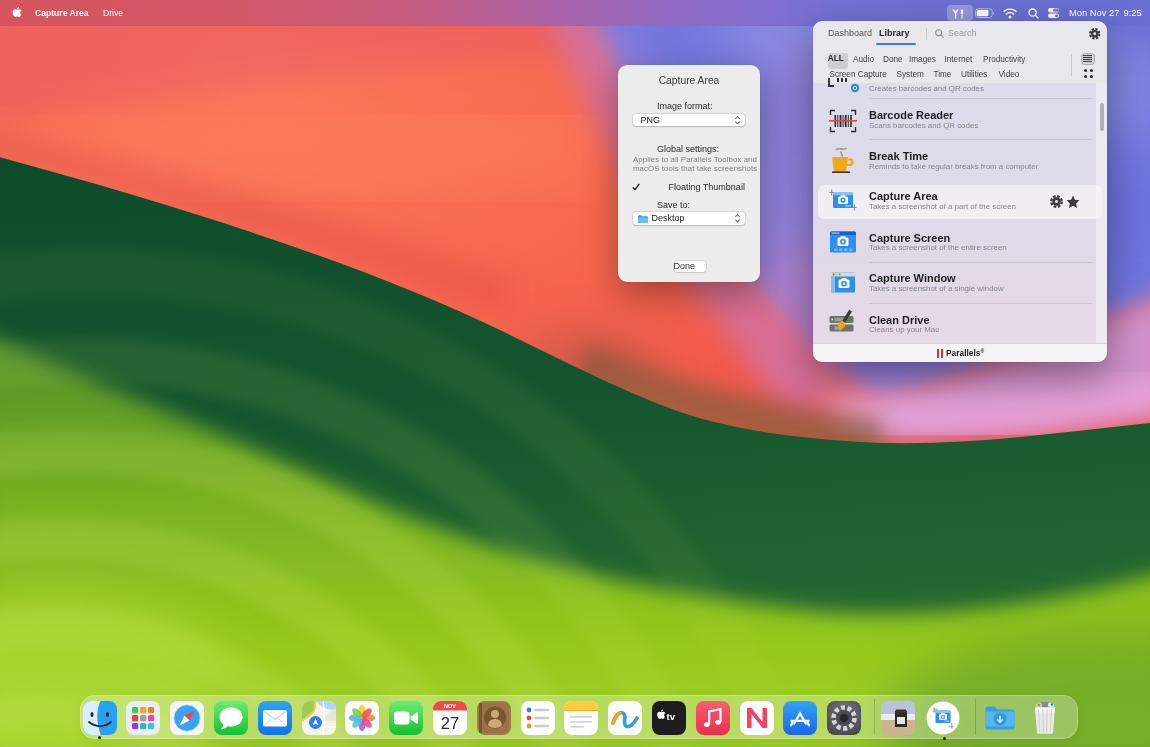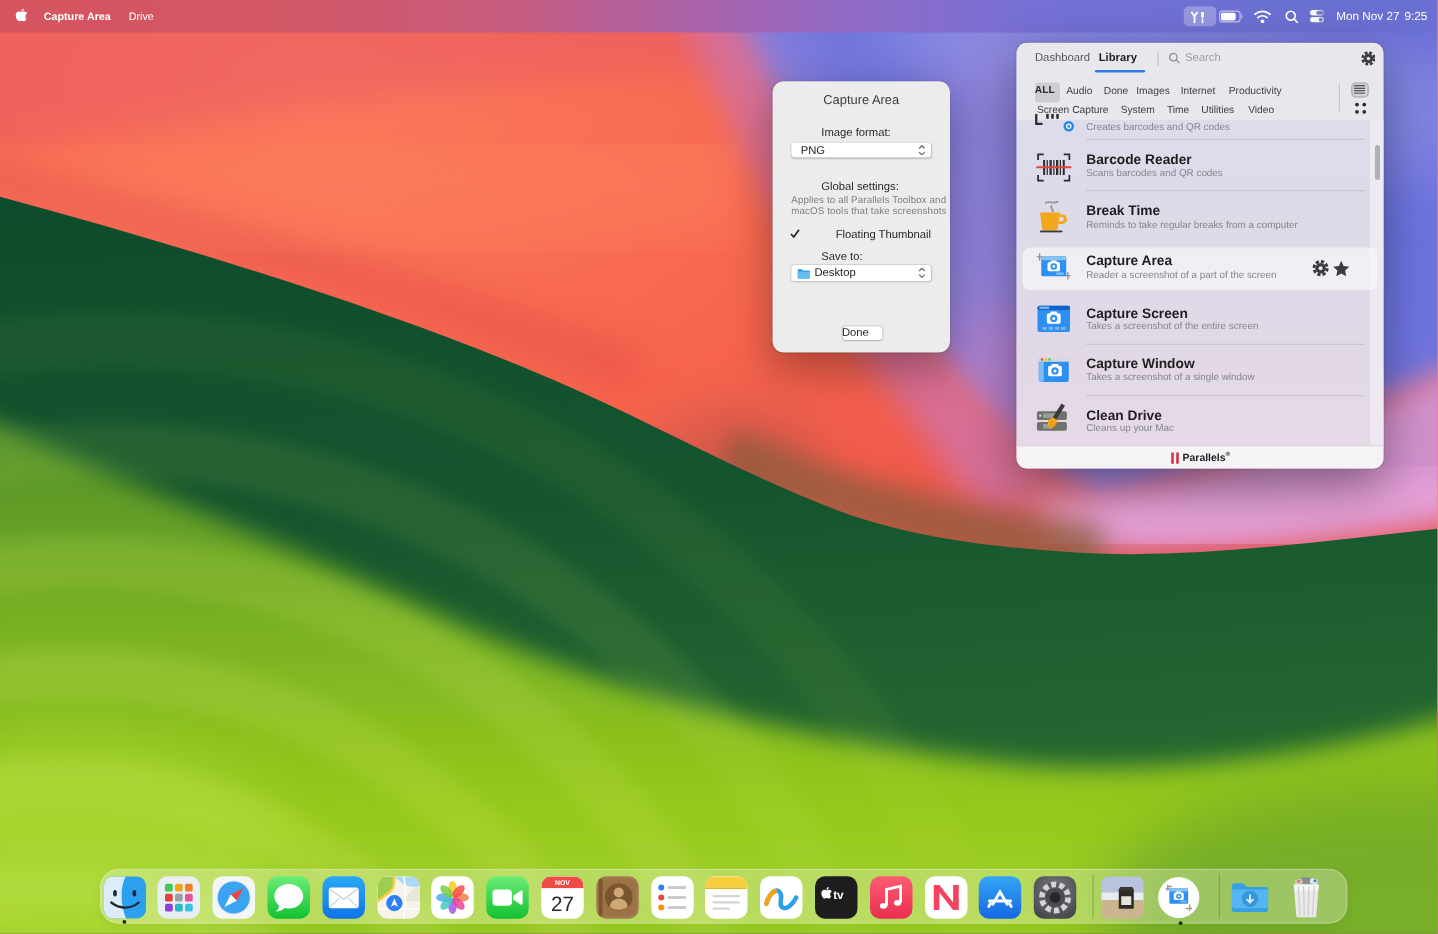--- a/index.html
+++ b/index.html
@@ -1,38 +1,38 @@
 <!DOCTYPE html>
 <html><head>
 <meta charset="utf-8">
 <style>
 * { margin:0; padding:0; box-sizing:border-box; }
 html,body { width:1150px; height:747px; overflow:hidden; font-family:"Liberation Sans", sans-serif; }
-#stage { position:relative; width:1150px; height:747px; overflow:hidden; background:#ef4444; }
+#stage { position:relative; width:1150px; height:747px; overflow:hidden; background:#15803d; }
 #wall { position:absolute; left:0; top:0; }
 
 #menubar { position:absolute; left:0; top:0; width:1150px; height:26px;
   background:linear-gradient(90deg,#d5545f 0%,#d25766 20%,#c75c7e 35%,#ab62a8 48%,#8e6bc7 60%,#7670d5 72%,#6b70d3 88%,#6a6fd2 100%);
   color:#fff; }
 .mb { position:absolute; top:0; height:26px; line-height:26px; font-size:9px; color:#fff; }
 
 #dialog { position:absolute; left:618px; top:65px; width:142px; height:217px;
   background:#ececec; border-radius:9px; box-shadow:0 12px 34px rgba(0,0,0,.33), 0 0 1px rgba(0,0,0,.25); }
 #dialog .title { position:absolute; top:75px; left:0; width:100%; text-align:center; font-size:9.5px; color:#39393b; top:76px; }
 .dlabel { position:absolute; left:15px; font-size:9px; color:#28282a;padding-left:24px; }
 .dselect { position:absolute; left:14.5px; width:112px; height:12.5px; background:#fff; border-radius:3px;
   box-shadow:0 0 0 .5px rgba(0,0,0,.12), 0 .5px 1.5px rgba(0,0,0,.18); font-size:9px; color:#1b1b1d; }
 .dselect .txt { position:absolute; left:8px; top:0; line-height:12.5px; }
 .stepper { position:absolute; right:3.5px; top:2px; width:7px; height:8.5px; }
 .dgray { position:absolute; left:15px; font-size:7.8px; color:#7e7e81; letter-spacing:.1px; }
 #donebtn { position:absolute; left:55.5px; top:195.5px; width:32px; height:11.5px; background:#fff; border-radius:3px;
   box-shadow:0 0 0 .5px rgba(0,0,0,.12), 0 .5px 1.5px rgba(0,0,0,.2);
   font-size:9px; color:#2a2a2c; line-height:11.5px; }
 
-#panel { position:absolute; left:813px; top:34px; width:294px; height:341px; border-radius:9px;
+#panel { position:absolute; left:813px; top:21px; width:294px; height:341px; border-radius:9px;
   box-shadow:0 14px 40px rgba(0,0,0,.38), 0 0 1px rgba(0,0,0,.3); overflow:hidden;padding-left:44px; }
 #phead { position:absolute; left:0; top:0; width:294px; height:62px; background:#e7e7ec; }
 #plist { position:absolute; left:0; top:62px; width:294px; height:260px;
   background:linear-gradient(180deg,#dcdcea 0%,#dedae8 40%,#e2d8e6 75%,#e6d9e7 100%); }
 #pfoot { position:absolute; left:0; top:322px; width:294px; height:19px; background:#f6f3f7; border-top:.5px solid #dad5dc; }
 .tab { position:absolute; top:6.5px; font-size:9px; }
 .chip { position:absolute; font-size:8.2px; color:#3e3e45; }
 .rowt { position:absolute; font-size:11px; font-weight:bold; color:#1e1e21; }
 .rowd { position:absolute; font-size:7.9px; color:#85858a; }
 .sep { position:absolute; left:56px; width:223px; height:1px; background:rgba(60,60,80,.13); }
@@ -298,21 +298,21 @@
       <path d="M22.5,19.5 L27.5,19.5 M25.3,16.5 L25.3,22.5" stroke="#8e8e93" stroke-width="1.1"></path>
       <rect x="4" y="4" width="20" height="16" rx="1.5" fill="#2e8ff2"></rect>
       <rect x="4" y="4" width="20" height="3.2" rx="1.5" fill="#85c3f5"></rect>
       <rect x="16" y="17" width="6" height="1.8" fill="#85c3f5"></rect>
       <rect x="9" y="8.5" width="10" height="7.5" rx="1.5" fill="#fff"></rect>
       <rect x="11.5" y="7.3" width="5" height="2" rx="0.8" fill="#fff"></rect>
       <circle cx="14" cy="12.2" r="2.6" fill="#2e8ff2"></circle>
           <circle cx="14" cy="12.2" r="1.1" fill="#fff"></circle>
     </svg>
     <div class="rowt" style="left:56px;top:107.3px;">Capture Area</div>
-    <div class="rowd" style="left:56px;top:118.5px;">Reader a screenshot of a part of the screen</div>
+    <div class="rowd" style="left:56px;top:118.5px;">Takes a screenshot of a part of the screen</div>
     <svg style="position:absolute;left:237px;top:112px" width="13" height="13" viewBox="0 0 13 13">
       <circle cx="6.5" cy="6.5" r="5.3" fill="none" stroke="#3c3c40" stroke-width="2.4" stroke-dasharray="2.6 1.57"></circle>
       <circle cx="6.5" cy="6.5" r="4.2" fill="#3c3c40"></circle>
       <circle cx="6.5" cy="6.5" r="1.6" fill="#efecf4"></circle>
     </svg>
     <svg style="position:absolute;left:252.5px;top:111.5px" width="14" height="14" viewBox="0 0 14 14">
       <path d="M7,0.5 L8.9,4.8 L13.5,5.3 L10.1,8.4 L11,13 L7,10.7 L3,13 L3.9,8.4 L0.5,5.3 L5.1,4.8 Z" fill="#3c3c40"></path>
     </svg>
 
     <svg style="position:absolute;left:16px;top:147.5px" width="28" height="22" viewBox="0 0 28 22">

